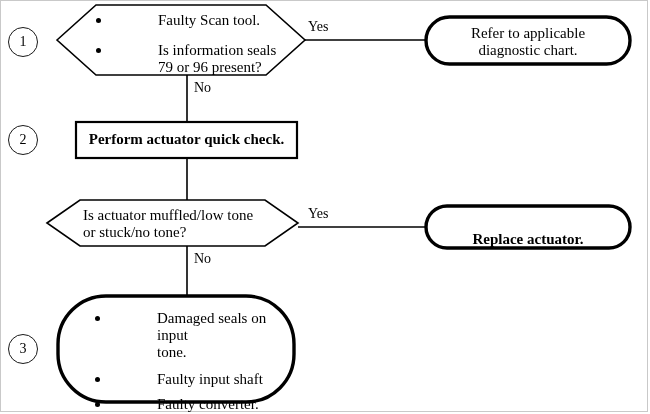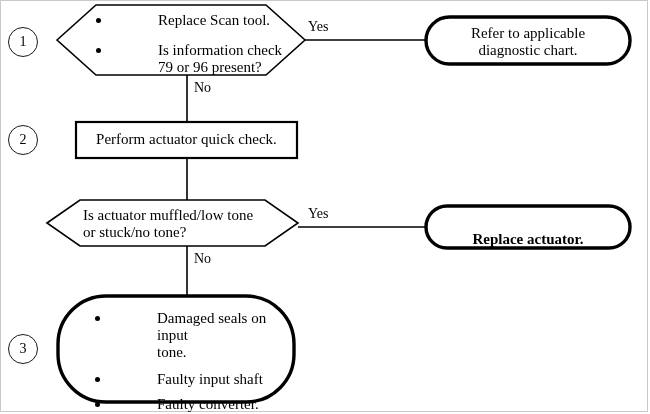--- a/index.html
+++ b/index.html
@@ -125,41 +125,41 @@
     <span>2</span>
   </div>
   <div class="step-circle" style="left:8px; top:334px;">
     <span>3</span>
   </div>
 
   <div class="node-text" style="left:96px; top:12px; width:200px;">
     <ul class="bullet-list tight">
       <li>
         <span class="dot"></span>
-        <span>Replace Scan tool.</span>
+        <span>Faulty Scan tool.</span>
       </li>
       <li style="margin-bottom:0;">
         <span class="dot"></span>
-        <span>Is information check</span><br>
+        <span>Is information seals</span><br>
         <span>79 or 96 present?</span>
       </li>
     </ul>
   </div>
 
   <div class="node-text center-text" style="left:440px; top:25px; width:176px;">
     <span>Refer to applicable</span><br>
     <span>diagnostic chart.</span>
   </div>
 
   <div class="edge-label" style="left:308px; top:20px;">Yes</div>
   <div class="edge-label" style="left:194px; top:81px;">No</div>
   <div class="edge-label" style="left:308px; top:207px;">Yes</div>
   <div class="edge-label" style="left:194px; top:252px;">No</div>
 
-  <div class="node-text center-text" style="left:80px; top:131px; width:213px;">Perform actuator quick check.</div>
+  <div class="node-text center-text" style="left:80px; top:131px; width:213px;font-weight:bold;">Perform actuator quick check.</div>
 
   <div class="node-text" style="left:83px; top:207px; width:200px;">
     <span>Is actuator muffled/low tone</span><br>
     <span>or stuck/no tone?</span>
   </div>
 
   <div class="node-text center-text" style="left:440px; top:231px; width:176px;font-weight:bold;">Replace actuator.</div>
 
   <div class="node-text" style="left:95px; top:310px; width:190px;">
     <ul class="bullet-list">

